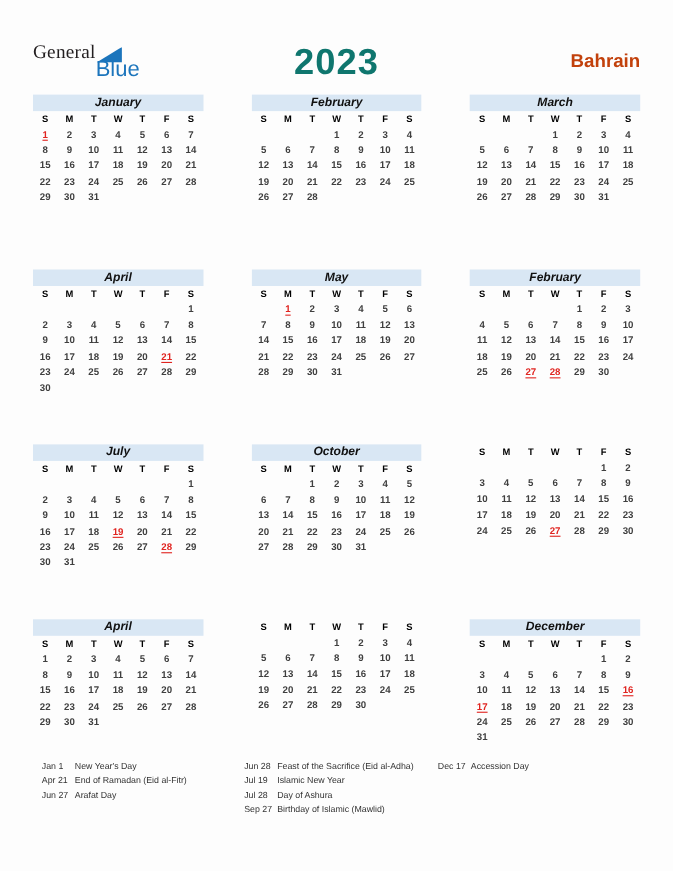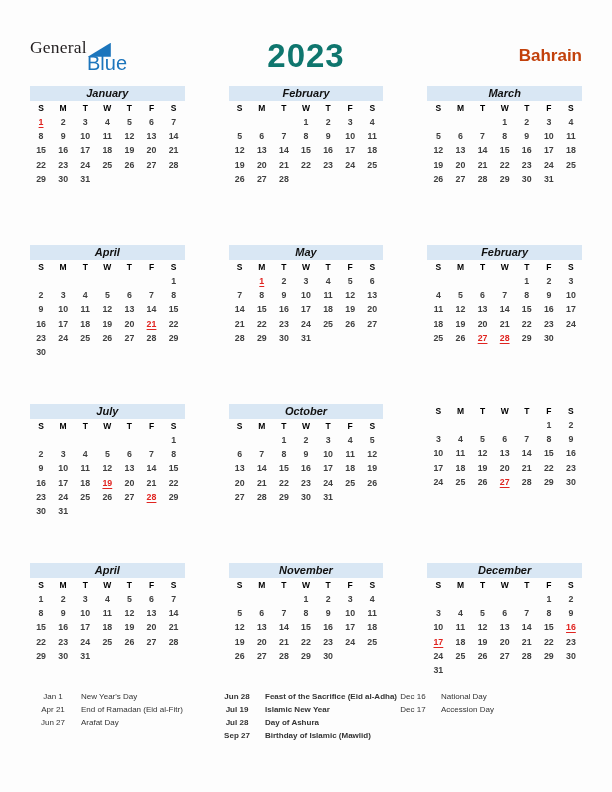--- a/index.html
+++ b/index.html
@@ -85,27 +85,27 @@
     text-decoration-thickness:1px;
     text-underline-offset:1.5px;
   }
   
   .legend{
     display:flex;
     margin-top:12px;
     padding-left:8px;
     font-size:8px;color:#333;
   }
-  .legend-col{display:flex;flex-direction:column;text-align:center;}
+  .legend-col{display:flex;flex-direction:column;}
   .legend-col.c1{width:184px;}
-  .legend-col.c2{width:176px;font-weight:bold;}
+  .legend-col.c2{width:176px;}
   .legend-col.c3{flex:1;}
   .legend-row{display:flex;height:13px;line-height:13px;}
   .legend-date{width:30px;flex:0 0 30px;}
-  .legend-name{padding-left:0;margin-left:13px;}
+  .legend-name{padding-left:0;}
 </style>
 </head>
 <body>
 
 <div class="page">
 
   <div class="header">
     <div class="logo">
       <div class="logo-line1">
         <span class="logo-general">General</span>
@@ -661,21 +661,20 @@
           <div class="day"></div>
           <div class="day"></div>
           <div class="day"></div>
           <div class="day"></div>
           <div class="day"></div>
           <div class="day"></div>
         </div>
     </section>
 
     <section class="month">
-      <div class="month-name">November</div>
       <div class="month-grid">
           <div class="wd">S</div>
           <div class="wd">M</div>
           <div class="wd">T</div>
           <div class="wd">W</div>
           <div class="wd">T</div>
           <div class="wd">F</div>
           <div class="wd">S</div>
           <div class="day"></div>
           <div class="day"></div>
@@ -806,23 +805,19 @@
           <span class="legend-date">Jul 28</span>
           <span class="legend-name">Day of Ashura</span>
         </div>
         <div class="legend-row">
           <span class="legend-date">Sep 27</span>
           <span class="legend-name">Birthday of Islamic (Mawlid)</span>
         </div>
       </div>
       <div class="legend-col c3">
         <div class="legend-row">
-          <span class="legend-date">Dec 16</span>
-          <span class="legend-name">National Day</span>
-        </div>
-        <div class="legend-row">
           <span class="legend-date">Dec 17</span>
           <span class="legend-name">Accession Day</span>
         </div>
       </div>
     </div>
 
 </div>
 
 </body></html>

